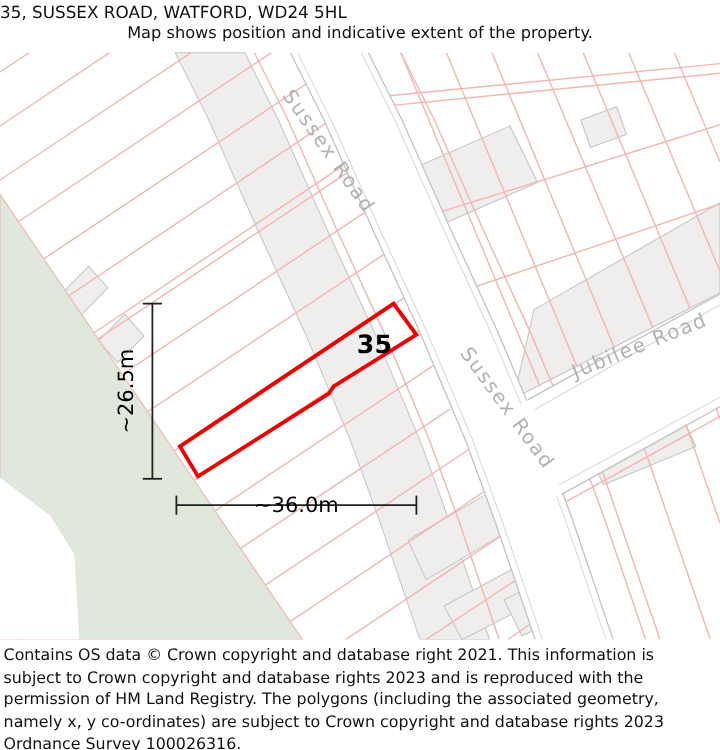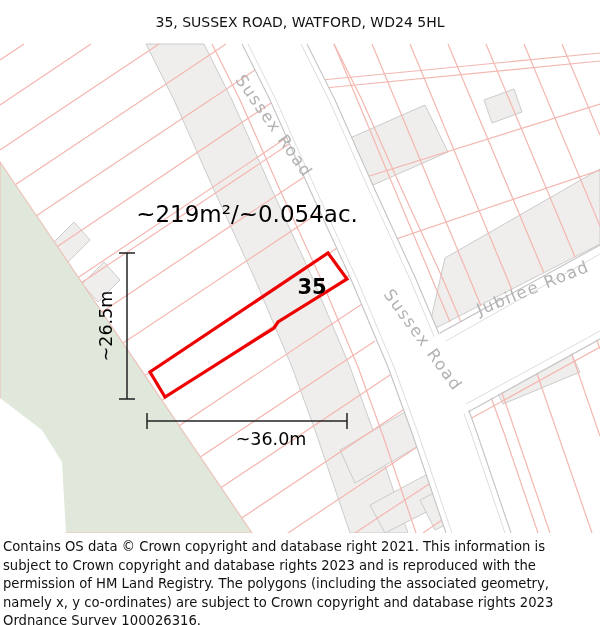--- a/index.html
+++ b/index.html
@@ -12,21 +12,21 @@
     --green_fill:#dfe8db;
     --green_edge:#ecc3ba;
     --road_label:#b2b2b2;
     --dimension:#222222;
     --text:#111111;
   }
   *{margin:0;padding:0;box-sizing:border-box;}
   html,body{background:#ffffff;}
   body{font-family:"DejaVu Sans","Liberation Sans",sans-serif;color:var(--text);}
   .page{position:relative;width:600px;height:625px;background:#fff;overflow:hidden;}
-  .title{position:absolute;top:14px;left:0;width:600px;text-align:center;font-size:14px;white-space:nowrap;}
+  .title{position:absolute;top:3px;left:0;width:600px;text-align:left;font-size:14px;white-space:nowrap;}
   .subtitle{position:absolute;top:20px;left:0;width:600px;text-align:center;font-size:13.5px;white-space:nowrap;}
   .map{position:absolute;top:0;left:0;width:600px;height:625px;}
   .map svg{position:absolute;top:38px;left:0;}
   .overlay{position:absolute;white-space:nowrap;}
   .road-label{color:var(--road_label);font-size:16.5px;letter-spacing:1.5px;transform-origin:center;}
   .area-label{font-size:23px;color:#000;}
   .plot-number{font-size:21px;color:#000;font-weight:bold;}
   .dim-label{font-size:17.5px;color:#000;}
   .footer{position:absolute;top:538px;left:3px;width:594px;font-size:13.2px;line-height:1.41;color:var(--text);}
   
@@ -39,20 +39,21 @@
   .notch{fill:#ffffff;stroke:none;}
   .redpoly{fill:none;stroke:var(--property_outline);stroke-width:3.2;stroke-linejoin:miter;}
   .dim{stroke:var(--dimension);stroke-width:1.5;fill:none;}
 </style>
 </head>
 <body>
 
 <div class="page">
 
   <div class="title">35, SUSSEX ROAD, WATFORD, WD24 5HL</div>
+  <div class="subtitle">Map shows position and indicative extent of the property.</div>
 
   <div class="map">
     <svg width="600" height="495" viewBox="0 38 600 495">
       <rect x="0" y="38" width="600" height="495" fill="#ffffff"></rect>
 
       <g>
 
         <polygon class="bld" points="204,44 232,100 272,190 312,277 350,367 374,433 408,533 350,533 316,433 292,367 254,277 214,190 174,100 146,44"></polygon>
 
         <polygon class="bld" points="52,244 74,222 90,240 68,262"></polygon>
@@ -145,20 +146,19 @@
         <line x1="147" y1="421" x2="347" y2="421"></line>
         <line x1="147" y1="413" x2="147" y2="429"></line>
         <line x1="347" y1="413" x2="347" y2="429"></line>
       </g>
     </svg>
 
     <div class="overlay road-label" style="left:274px;top:126px;transform:translate(-50%,-50%) rotate(55deg);">Sussex Road</div>
     <div class="overlay road-label" style="left:423px;top:340px;transform:translate(-50%,-50%) rotate(54deg);">Sussex Road</div>
     <div class="overlay road-label" style="left:533px;top:288px;transform:translate(-50%,-50%) rotate(-22deg);">Jubilee Road</div>
 
-    <div class="overlay area-label" style="left:247px;top:214px;transform:translate(-50%,-50%);">~219m²/~0.054ac.</div>
     <div class="overlay plot-number" style="left:312px;top:287px;transform:translate(-50%,-50%);">35</div>
     <div class="overlay dim-label" style="left:106px;top:326px;transform:translate(-50%,-50%) rotate(-90deg);">~26.5m</div>
-    <div class="overlay dim-label" style="left:247px;top:439px;transform:translate(-50%,-50%);margin-left:24px;">~36.0m</div>
+    <div class="overlay dim-label" style="left:247px;top:422px;transform:translate(-50%,-50%);">~36.0m</div>
   </div>
 
   <div class="footer">Contains OS data © Crown copyright and database right 2021. This information is subject to Crown copyright and database rights 2023 and is reproduced with the permission of HM Land Registry. The polygons (including the associated geometry, namely x, y co-ordinates) are subject to Crown copyright and database rights 2023 Ordnance Survey 100026316.</div>
 </div>
 
 </body></html>

